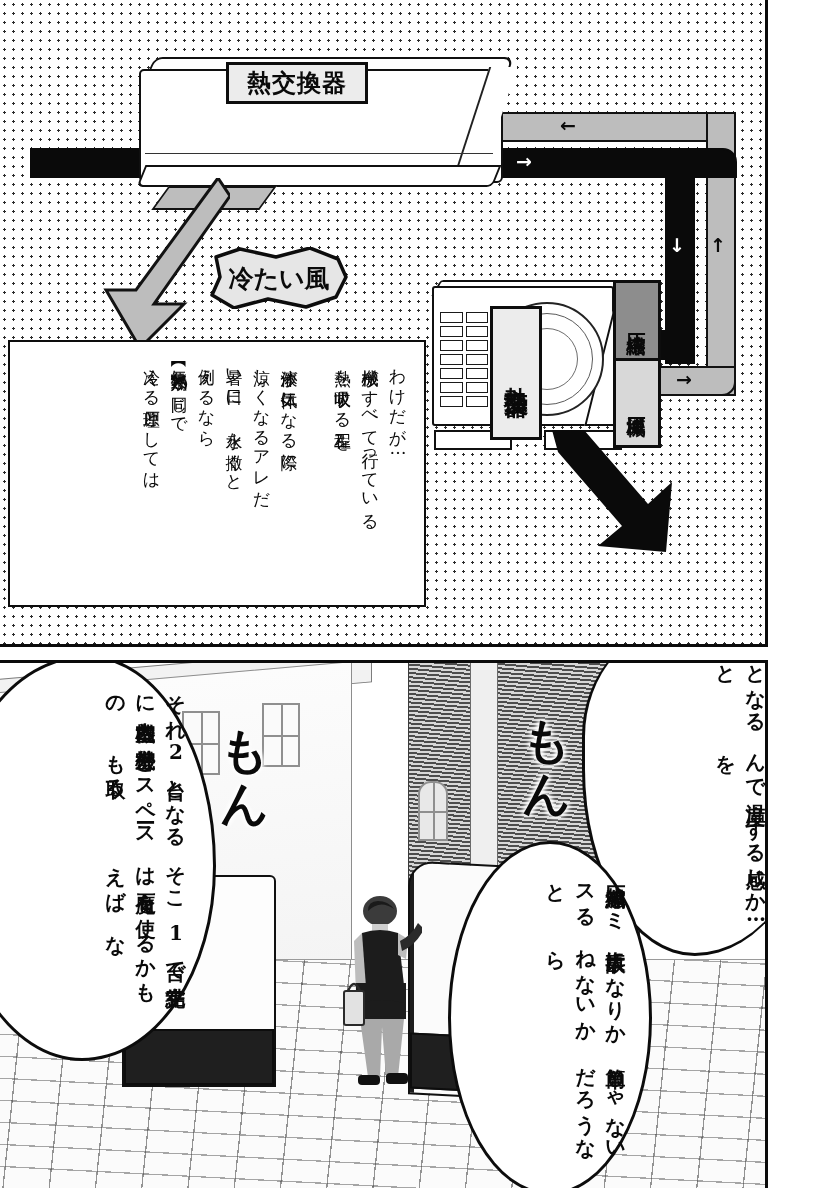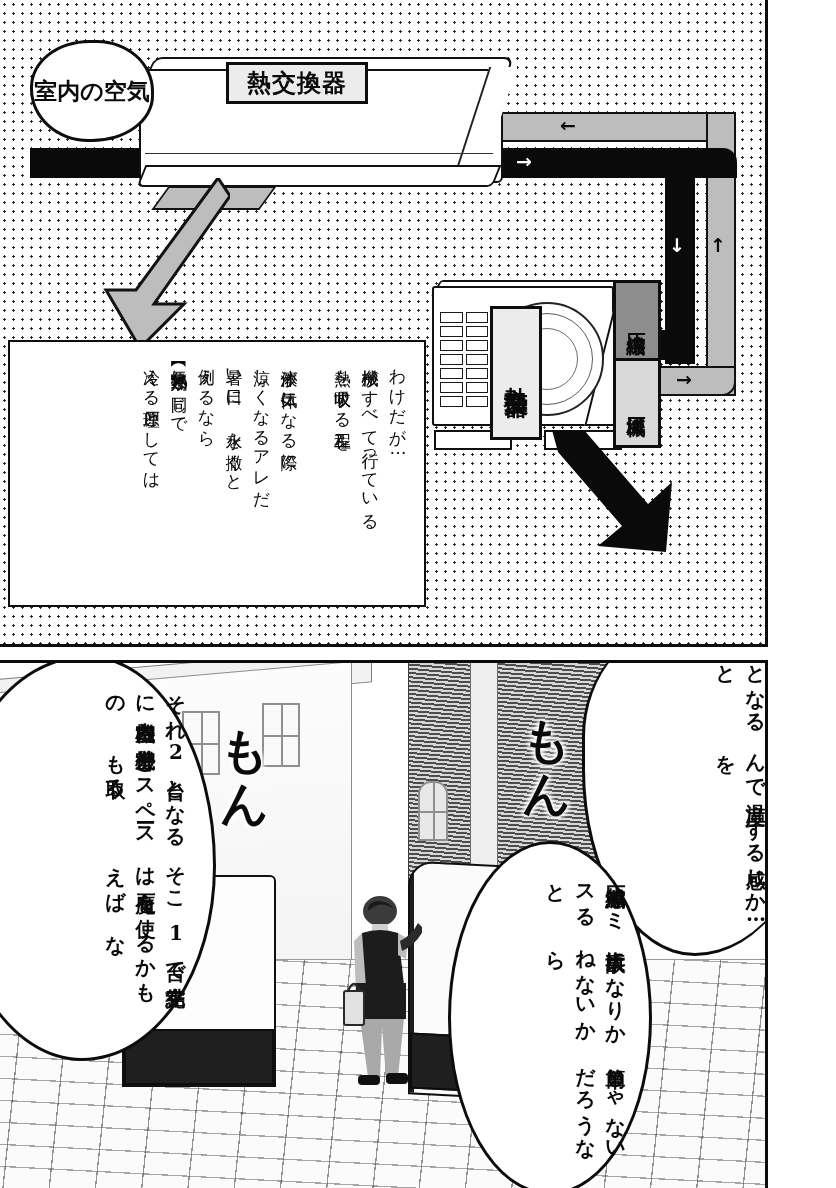--- a/index.html
+++ b/index.html
@@ -245,22 +245,29 @@
     <div class="label-box" id="label-heatex-outdoor">熱交換器</div>
     <div class="label-box" id="label-compressor">圧縮機</div>
     <div class="label-box" id="label-decompressor">減圧機</div>
 
     <div id="warm-arrow">
       <svg width="140" height="135" viewBox="0 0 140 135">
         <polygon points="12,0 44,0 108,74 132,52 126,122 58,116 82,96 18,22" fill="#0a0a0a"></polygon>
       </svg>
     </div>
 
-    <div class="cloud-callout" id="callout-indoor-air">室内の空気</div>
-
+
+    <div class="jag-callout" id="callout-cold">
+      <div class="jag-bg">
+        <svg width="146" height="62" viewBox="0 0 146 62" preserveAspectRatio="none">
+          <polygon points="10,10 34,2 70,10 104,1 132,12 140,30 130,50 100,60 62,52 28,61 6,48 14,30" fill="#e6e6e6" stroke="#0d0d0d" stroke-width="3.5" stroke-linejoin="round"></polygon>
+        </svg>
+      </div>
+      <span class="jag-txt">冷たい風</span>
+    </div>
 
 
     <div id="caption-box">
       <div id="caption-cols">
         <div class="vtext">冷える原理としては</div>
         <div class="vtext">【気化熱効果】と同じで</div>
         <div class="vtext">例えるなら</div>
         <div class="vtext">暑い日に 水を撒くと</div>
         <div class="vtext">涼しくなるアレだ</div>
         <div class="vtext" style="margin-right:26px">液体が気体になる際に</div>

